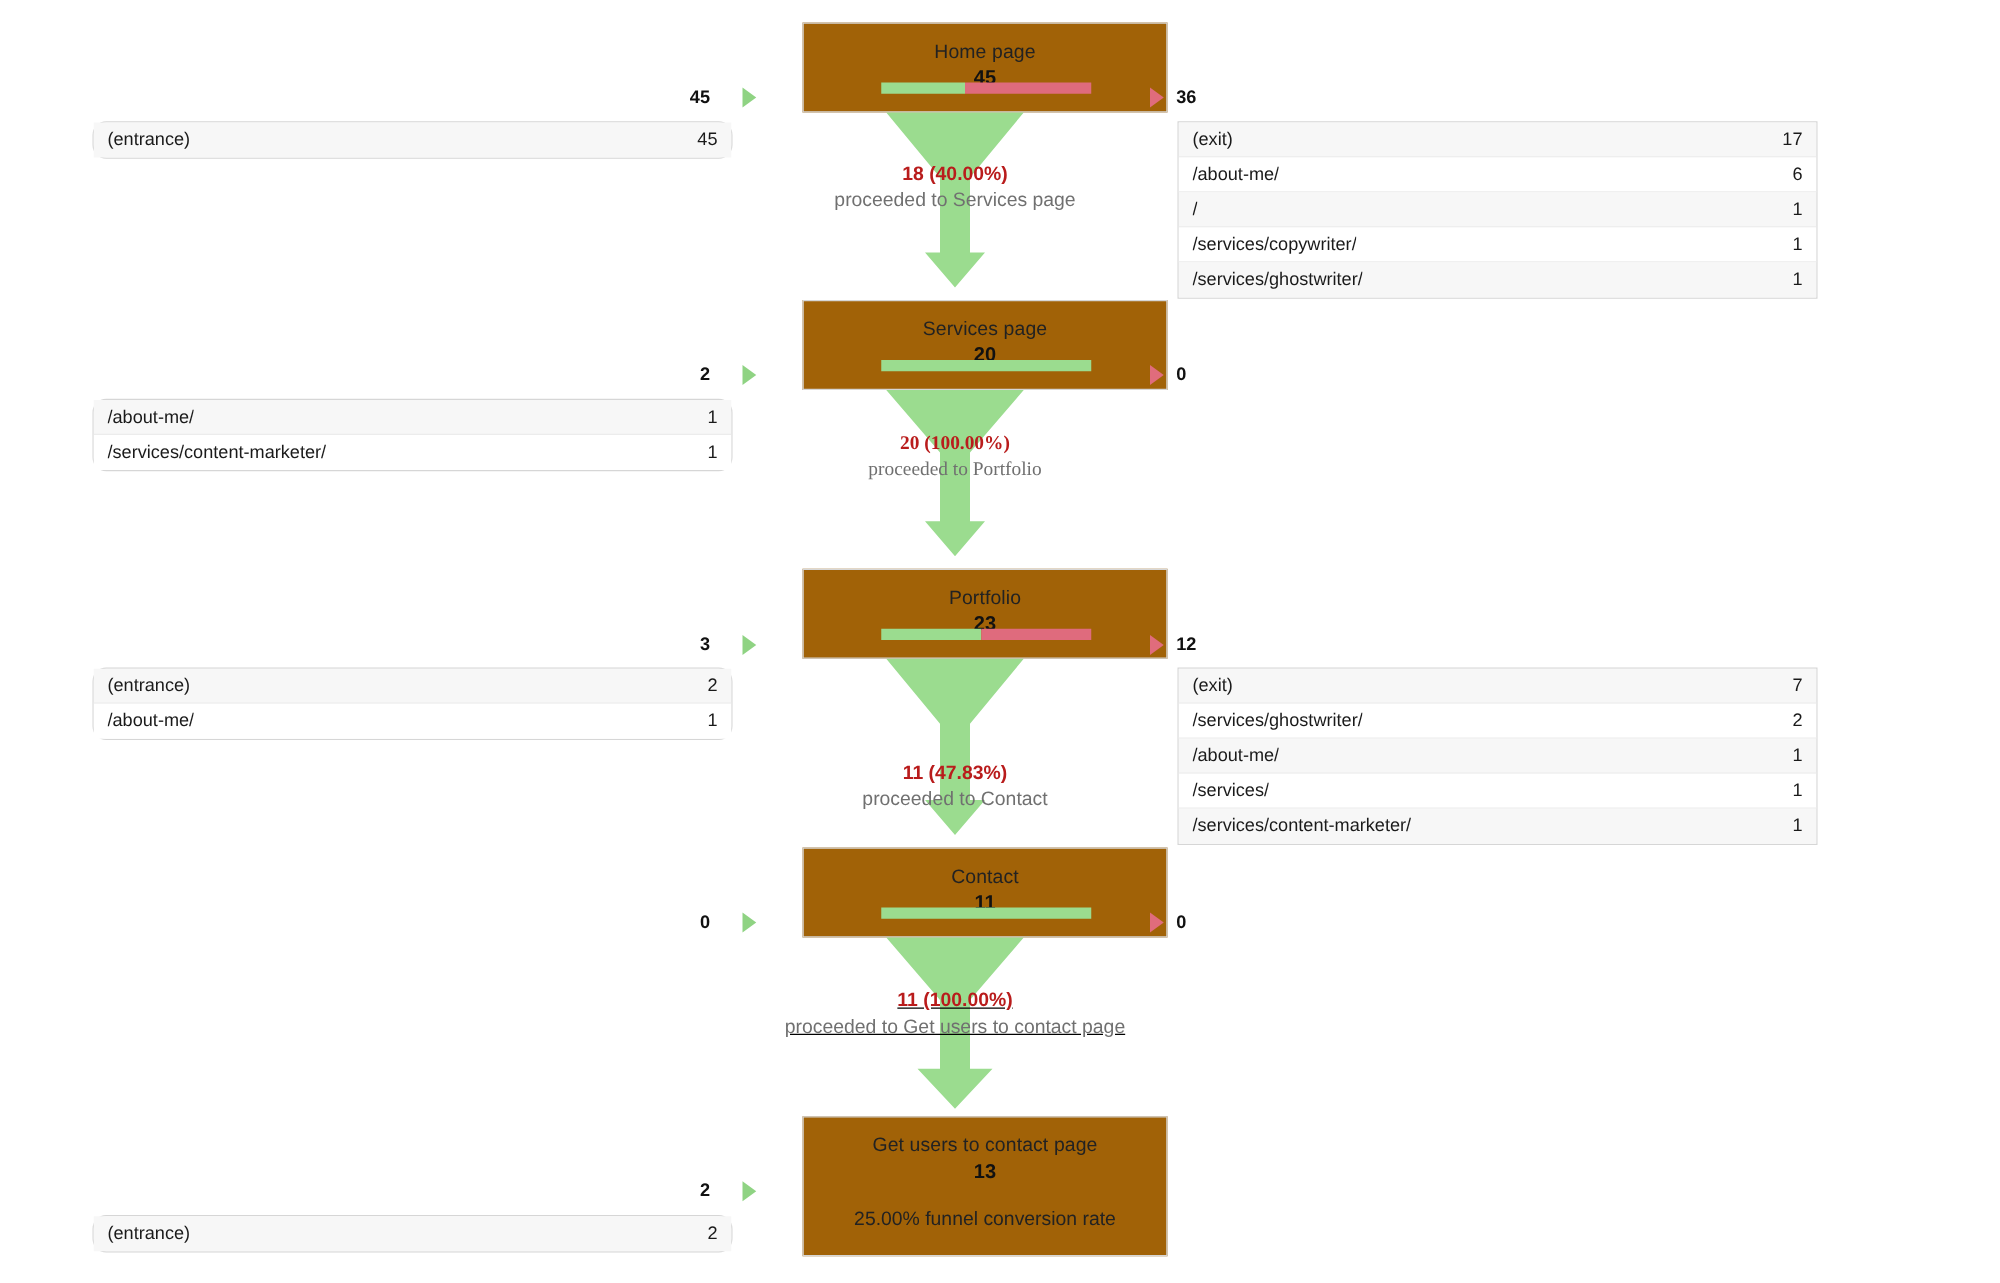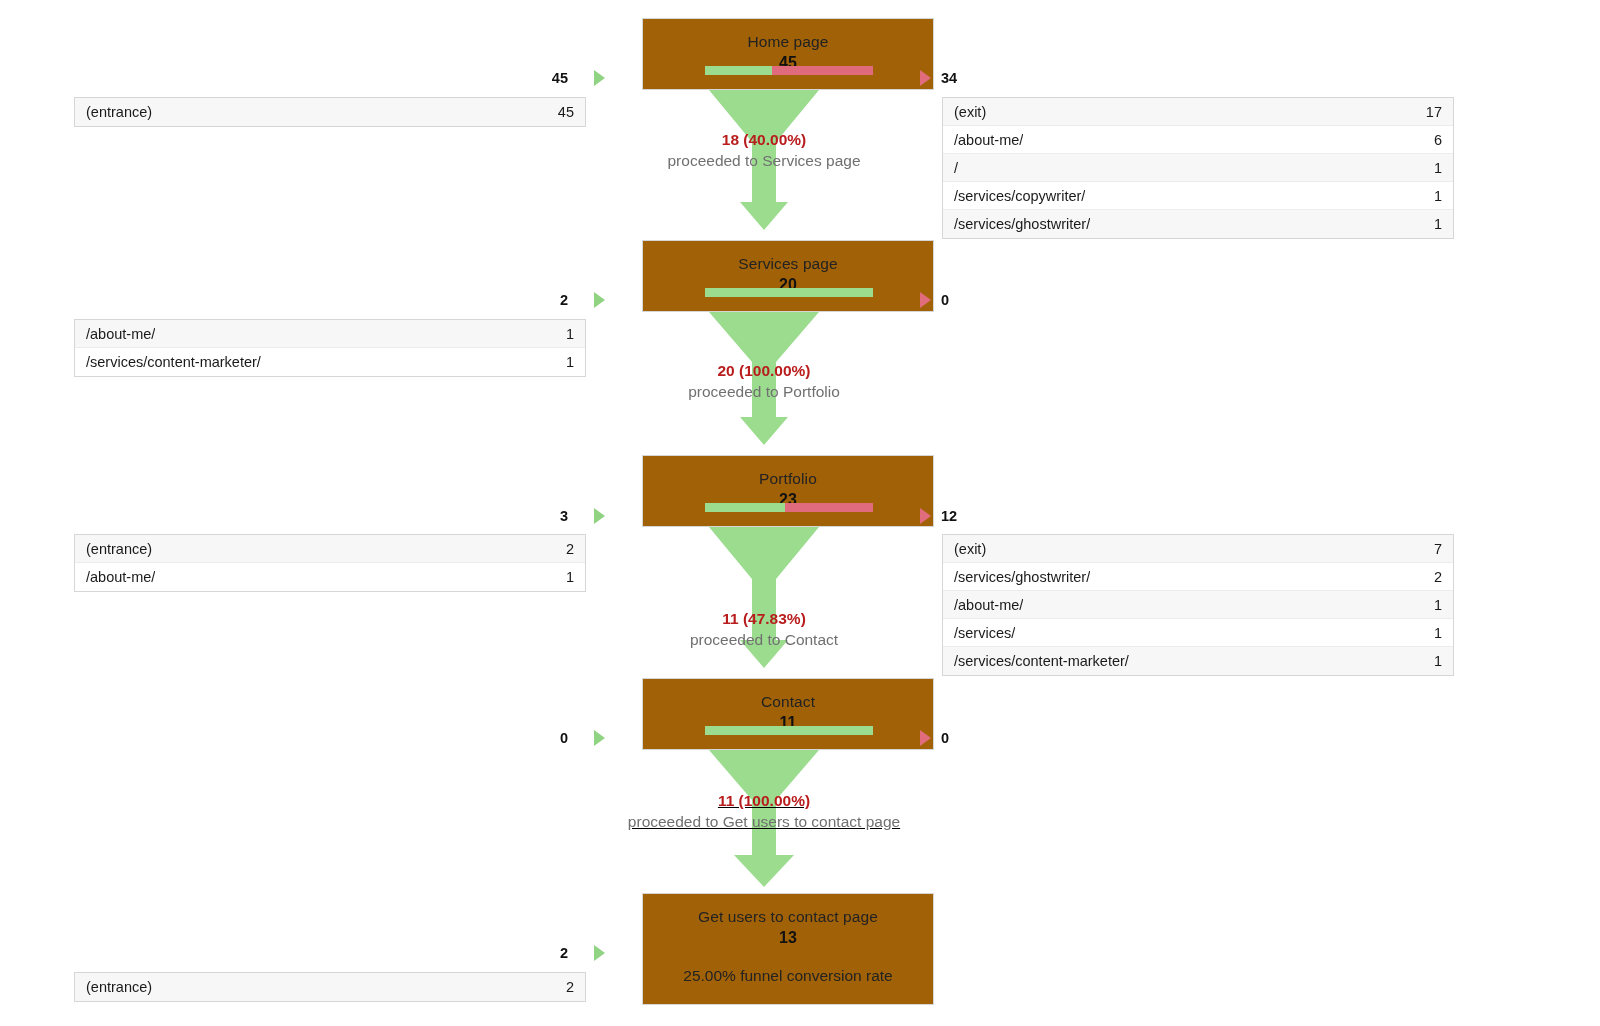--- a/index.html
+++ b/index.html
@@ -49,21 +49,21 @@
     border-top:8px solid transparent;border-bottom:8px solid transparent;
   }
   .tri.green{border-left:11px solid #8fd383;}
   .tri.red{border-left:11px solid #e06c7c;}
 
   
   .detail-table{
     position:absolute;width:512px;
     border:1px solid #d6d6d6;box-sizing:border-box;background:#fff;
   }
-  .detail-table.left{left:74px;}
+  .detail-table.left{left:74px;border-radius:11px;}
   .detail-table.right{left:942px;}
   .row{
     display:flex;justify-content:space-between;align-items:center;
     height:28px;padding:0 11px;box-sizing:border-box;
     border-bottom:1px solid #ececec;
     font-size:14.5px;color:#1a1a1a;
   }
   .row:last-child{border-bottom:none;}
   .row.odd{background:#f7f7f7;}
   .row.even{background:#ffffff;}
@@ -90,21 +90,21 @@
       <div class="step-title">Home page</div>
       <div class="step-count">45</div>
       <div class="bar-wrap">
         <div class="bar-green" style="width:40%;"></div>
         <div class="bar-red" style="width:60%;"></div>
       </div>
     </div>
     <div class="side-num left" style="left:520px;width:48px;top:70px;">45</div>
     <div class="tri green" style="left:594px;top:70px;"></div>
     <div class="tri red" style="left:920px;top:70px;"></div>
-    <div class="side-num" style="left:941px;top:70px;">34</div>
+    <div class="side-num" style="left:941px;top:70px;">36</div>
 
     <div class="detail-table left" style="top:97px;">
       <div class="row odd">
         <span class="k">(entrance)</span>
         <span class="v">45</span>
       </div>
     </div>
 
     <div class="detail-table right" style="top:97px;">
       <div class="row odd">
@@ -163,21 +163,21 @@
         <span class="k">/services/content-marketer/</span>
         <span class="v">1</span>
       </div>
     </div>
   </div>
 
   <div class="transition" style="top:312px;height:143px;">
     <svg width="292" height="143" viewBox="0 0 292 143">
       <path d="M91,0 L201,0 L158,50 L158,105 L170,105 L146,133 L122,105 L134,105 L134,50 Z" fill="#9bdc8f"></path>
     </svg>
-    <div class="trans-label" style="top:48px;">
+    <div class="trans-label" style="top:32px;font-family:Liberation Serif, serif;">
       <div class="trans-main">20 (100.00%)</div>
       <div class="trans-sub">proceeded to Portfolio</div>
     </div>
   </div>
 
   <div class="step">
     <div class="step-box" style="top:455px;height:72px;">
       <div class="step-title">Portfolio</div>
       <div class="step-count">23</div>
       <div class="bar-wrap">

